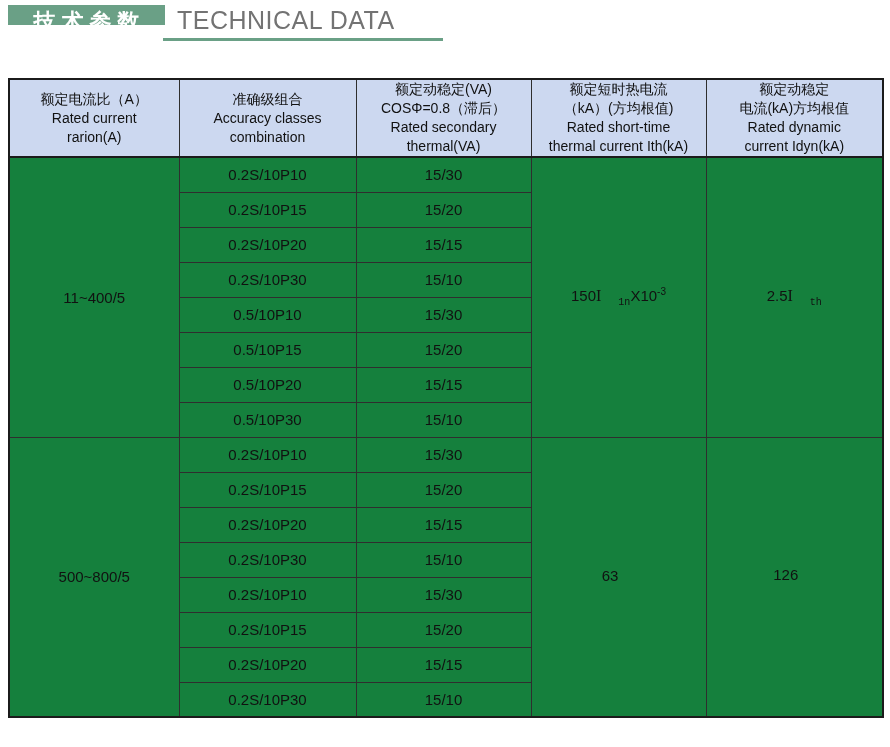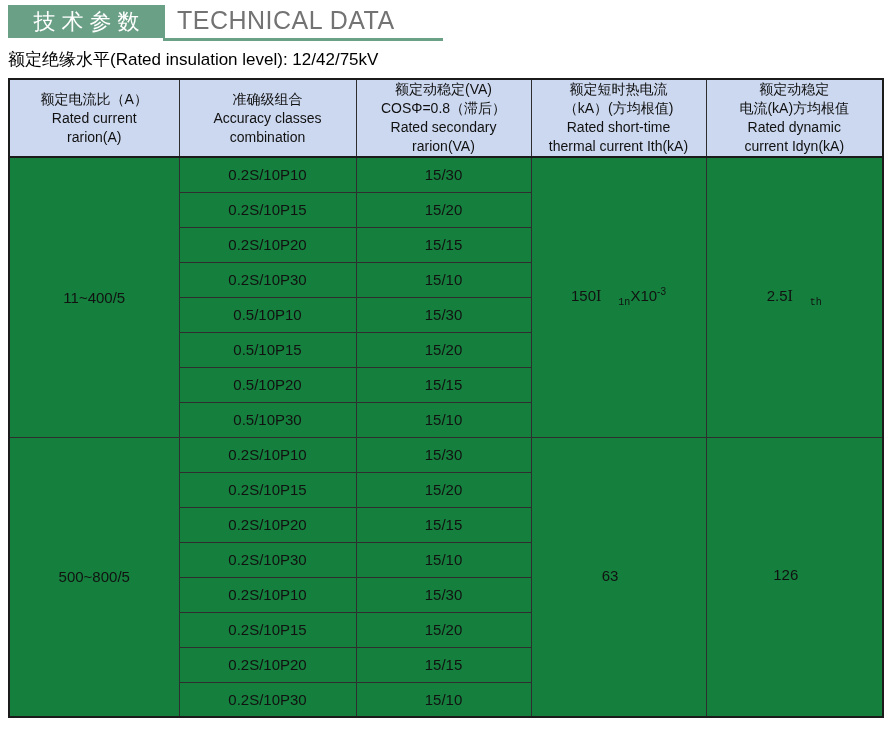--- a/index.html
+++ b/index.html
@@ -15,26 +15,26 @@
     height: 747px;
     background: #ffffff;
     overflow: hidden;
   }
   
   #badge {
     position: absolute;
     left: 8px;
     top: 5px;
     width: 157px;
-    height: 33px;
+    height: 20px;
     line-height: 33px;
     background: #6aa086;
     color: #ffffff;
     font-size: 22px;
-    font-weight: normal;
+    font-weight: bold;
     text-align: center;
     letter-spacing: 6px;
     text-indent: 6px;
   }
   #main-title {
     position: absolute;
     left: 177px;
     top: 6px;
     font-size: 25px;
     color: #737373;
@@ -101,21 +101,20 @@
   #data-table sup { font-size: 10px; }
 </style>
 </head>
 <body>
 
 <div id="page">
 
   <div id="badge">技术参数</div>
   <div id="main-title">TECHNICAL DATA</div>
   <div id="title-underline"></div>
-  <div id="subtitle">额定绝缘水平(Rated insulation level): 12/42/75kV</div>
 
   <table id="data-table">
     <colgroup>
       <col style="width:170px">
       <col style="width:177px">
       <col style="width:175px">
       <col style="width:175px">
       <col style="width:177px">
     </colgroup>
     <thead>
@@ -129,21 +128,21 @@
         <th>
           <div class="hl">准确级组合</div>
           <div class="hl">Accuracy classes</div>
           <div class="hl">combination</div>
           <div class="hl"></div>
         </th>
         <th>
           <div class="hl">额定动稳定(VA)</div>
           <div class="hl">COSΦ=0.8（滞后）</div>
           <div class="hl">Rated secondary</div>
-          <div class="hl">rarion(VA)</div>
+          <div class="hl">thermal(VA)</div>
         </th>
         <th>
           <div class="hl">额定短时热电流</div>
           <div class="hl">（kA）(方均根值)</div>
           <div class="hl">Rated short-time</div>
           <div class="hl">thermal current Ith(kA)</div>
         </th>
         <th>
           <div class="hl">额定动稳定</div>
           <div class="hl">电流(kA)方均根值</div>

